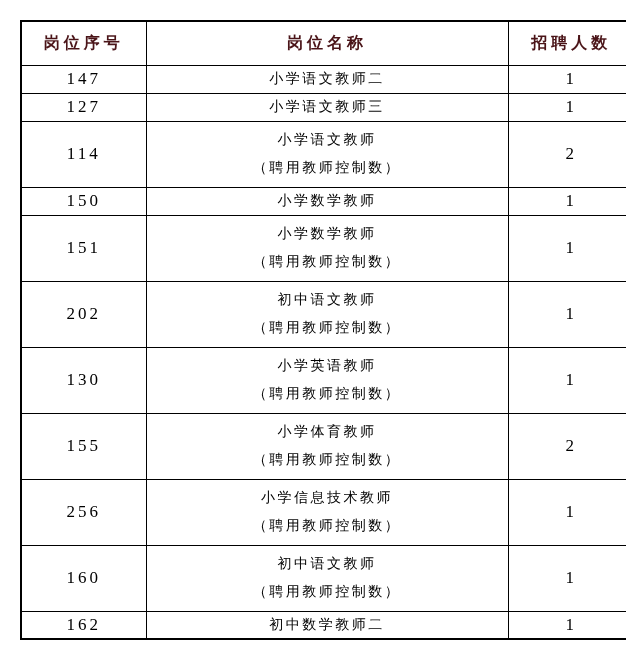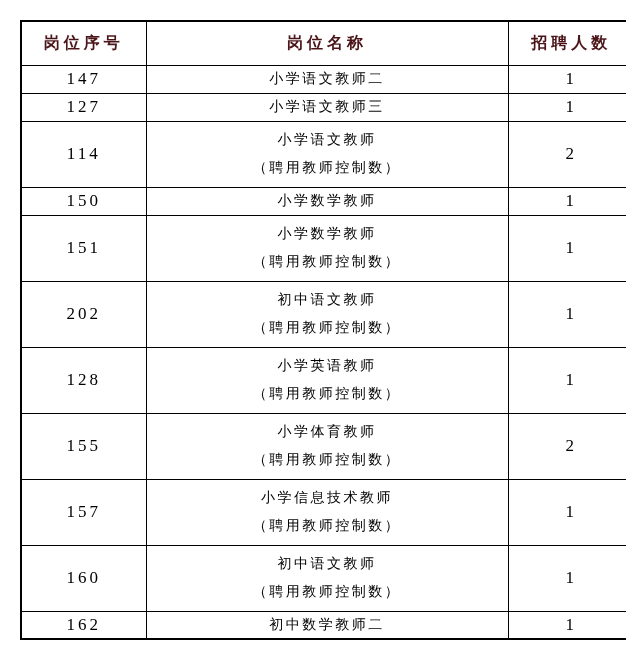--- a/index.html
+++ b/index.html
@@ -134,41 +134,41 @@
     <td class="c-id">202</td>
     <td class="c-name">
       <div class="name-wrap">
               <div class="name-line">初中语文教师</div>
               <div class="name-note">（聘用教师控制数）</div>
             </div>
     </td>
     <td class="c-count">1</td>
   </tr>
         <tr class="tall">
-    <td class="c-id">128</td>
+    <td class="c-id">130</td>
     <td class="c-name">
       <div class="name-wrap">
               <div class="name-line">小学英语教师</div>
               <div class="name-note">（聘用教师控制数）</div>
             </div>
     </td>
     <td class="c-count">1</td>
   </tr>
         <tr class="tall">
     <td class="c-id">155</td>
     <td class="c-name">
       <div class="name-wrap">
               <div class="name-line">小学体育教师</div>
               <div class="name-note">（聘用教师控制数）</div>
             </div>
     </td>
     <td class="c-count">2</td>
   </tr>
         <tr class="tall">
-    <td class="c-id">157</td>
+    <td class="c-id">256</td>
     <td class="c-name">
       <div class="name-wrap">
               <div class="name-line">小学信息技术教师</div>
               <div class="name-note">（聘用教师控制数）</div>
             </div>
     </td>
     <td class="c-count">1</td>
   </tr>
         <tr class="tall">
     <td class="c-id">160</td>

